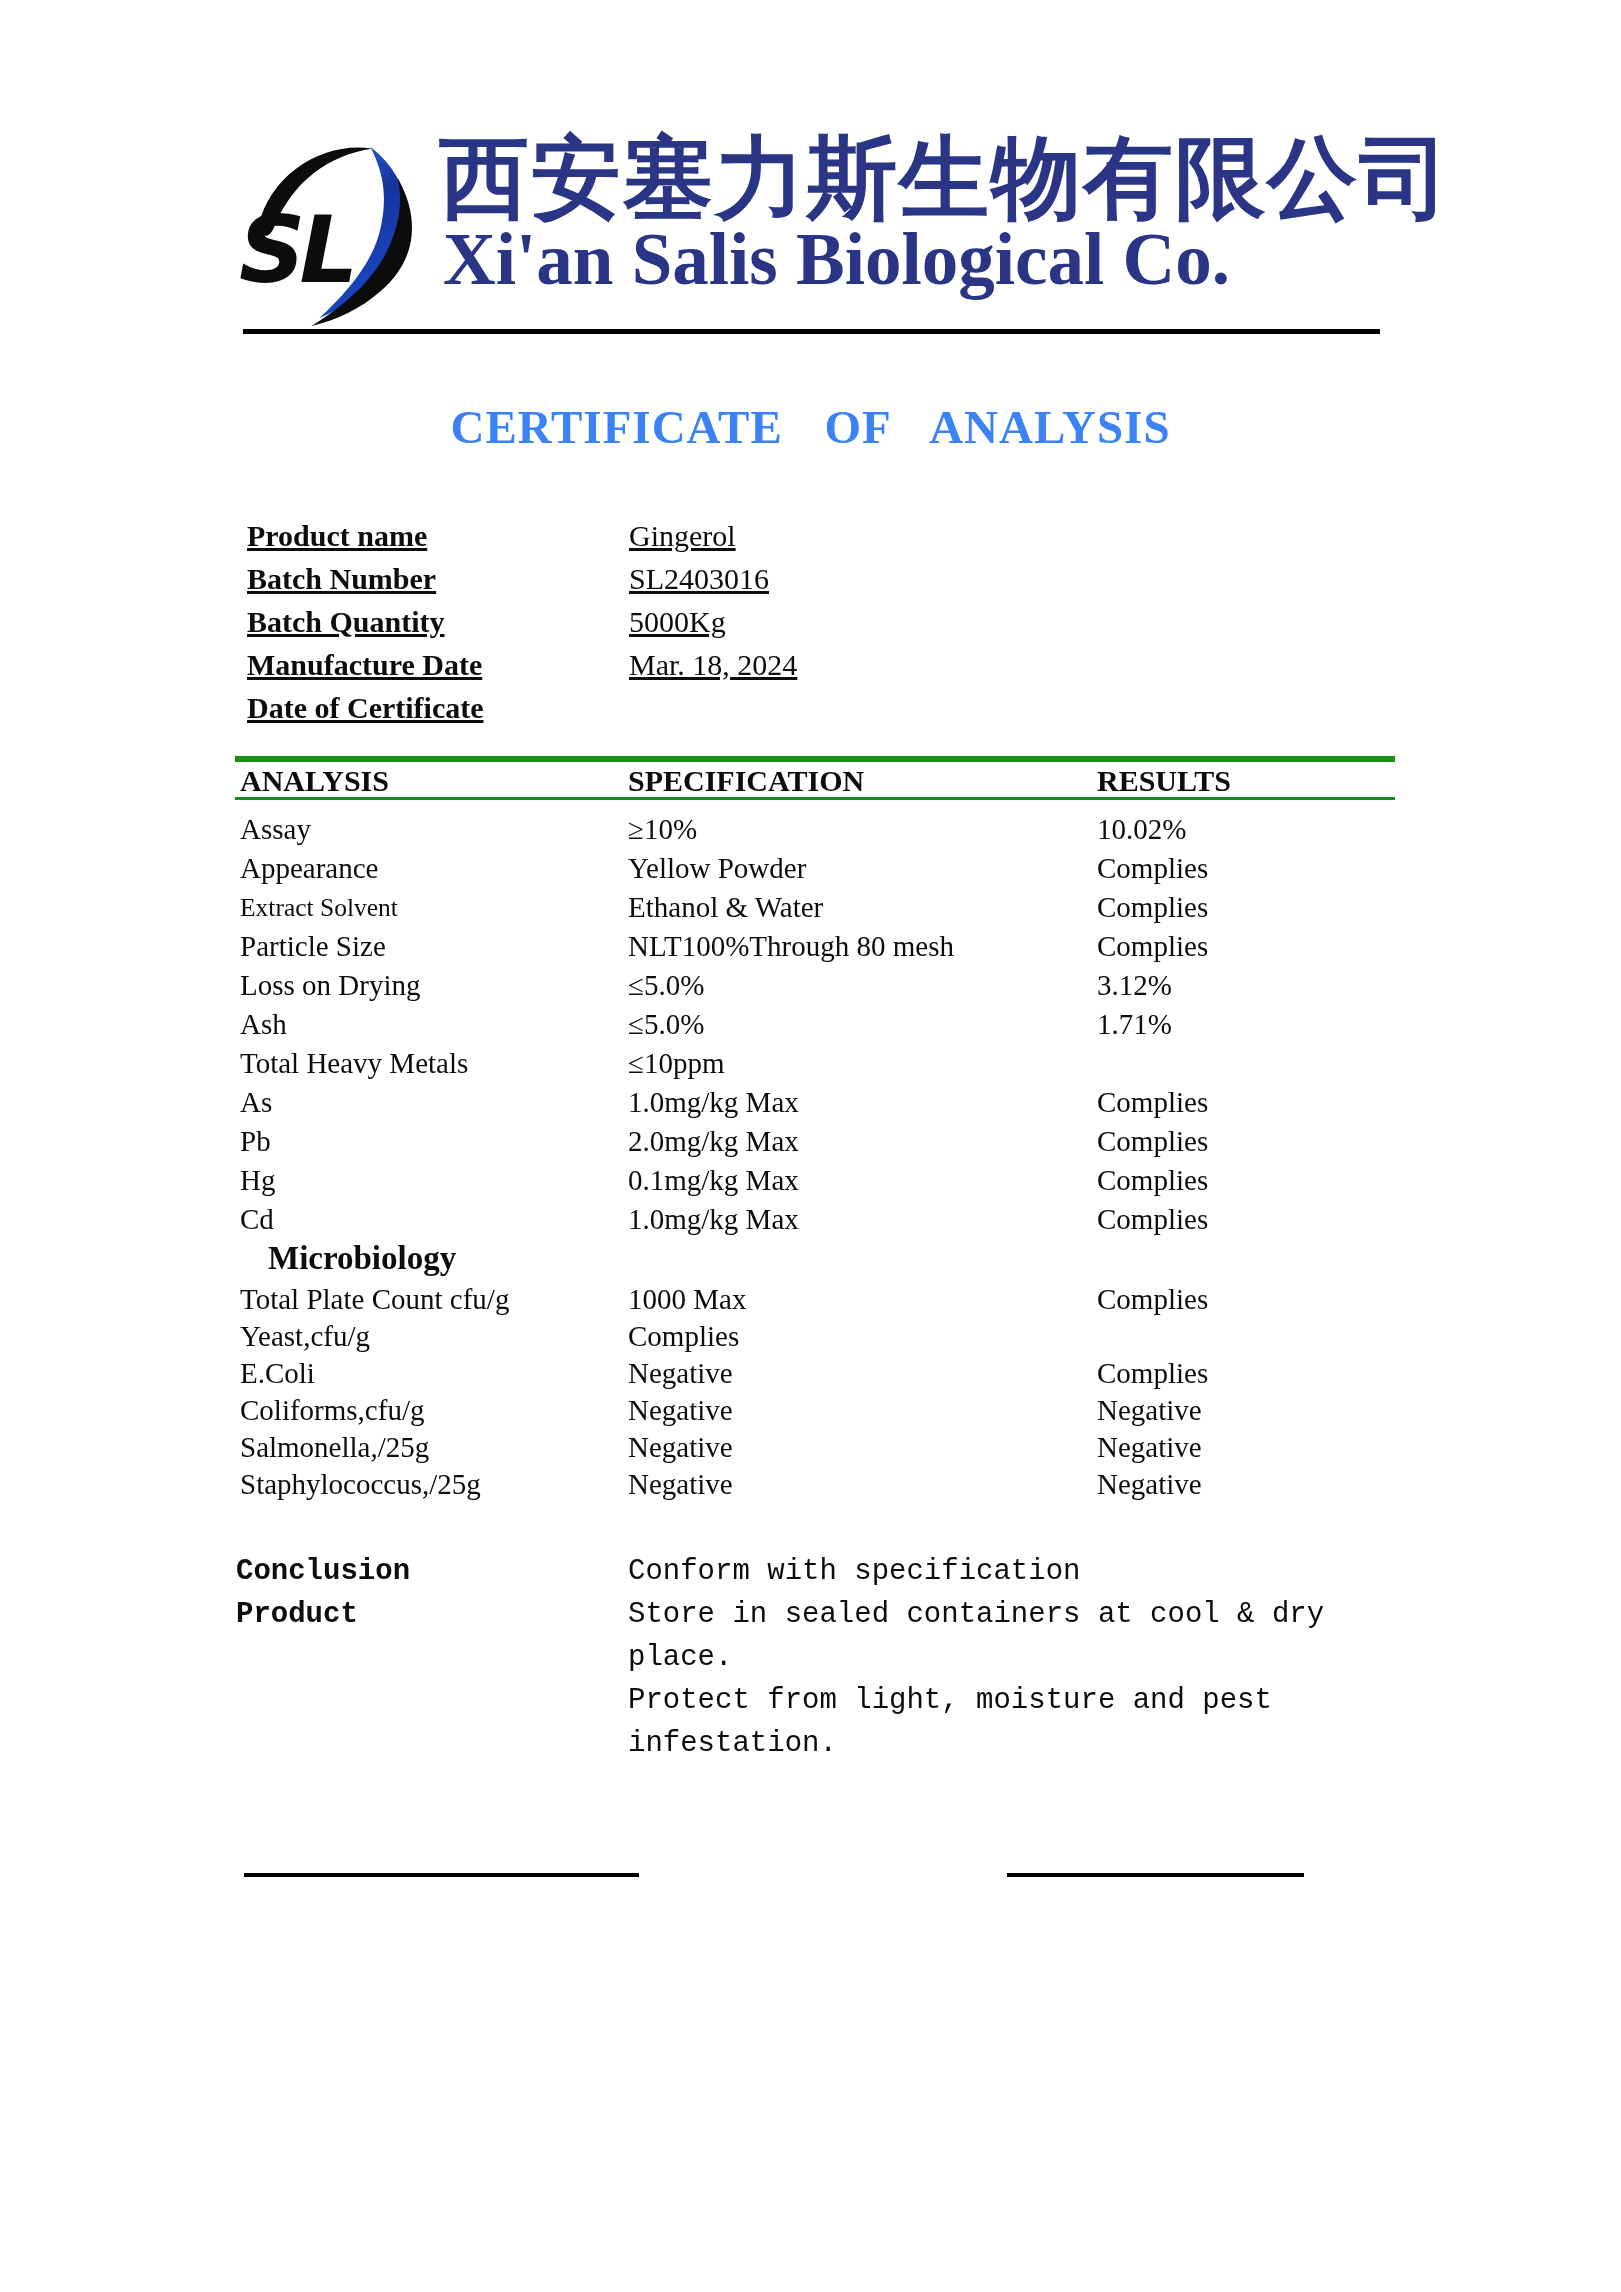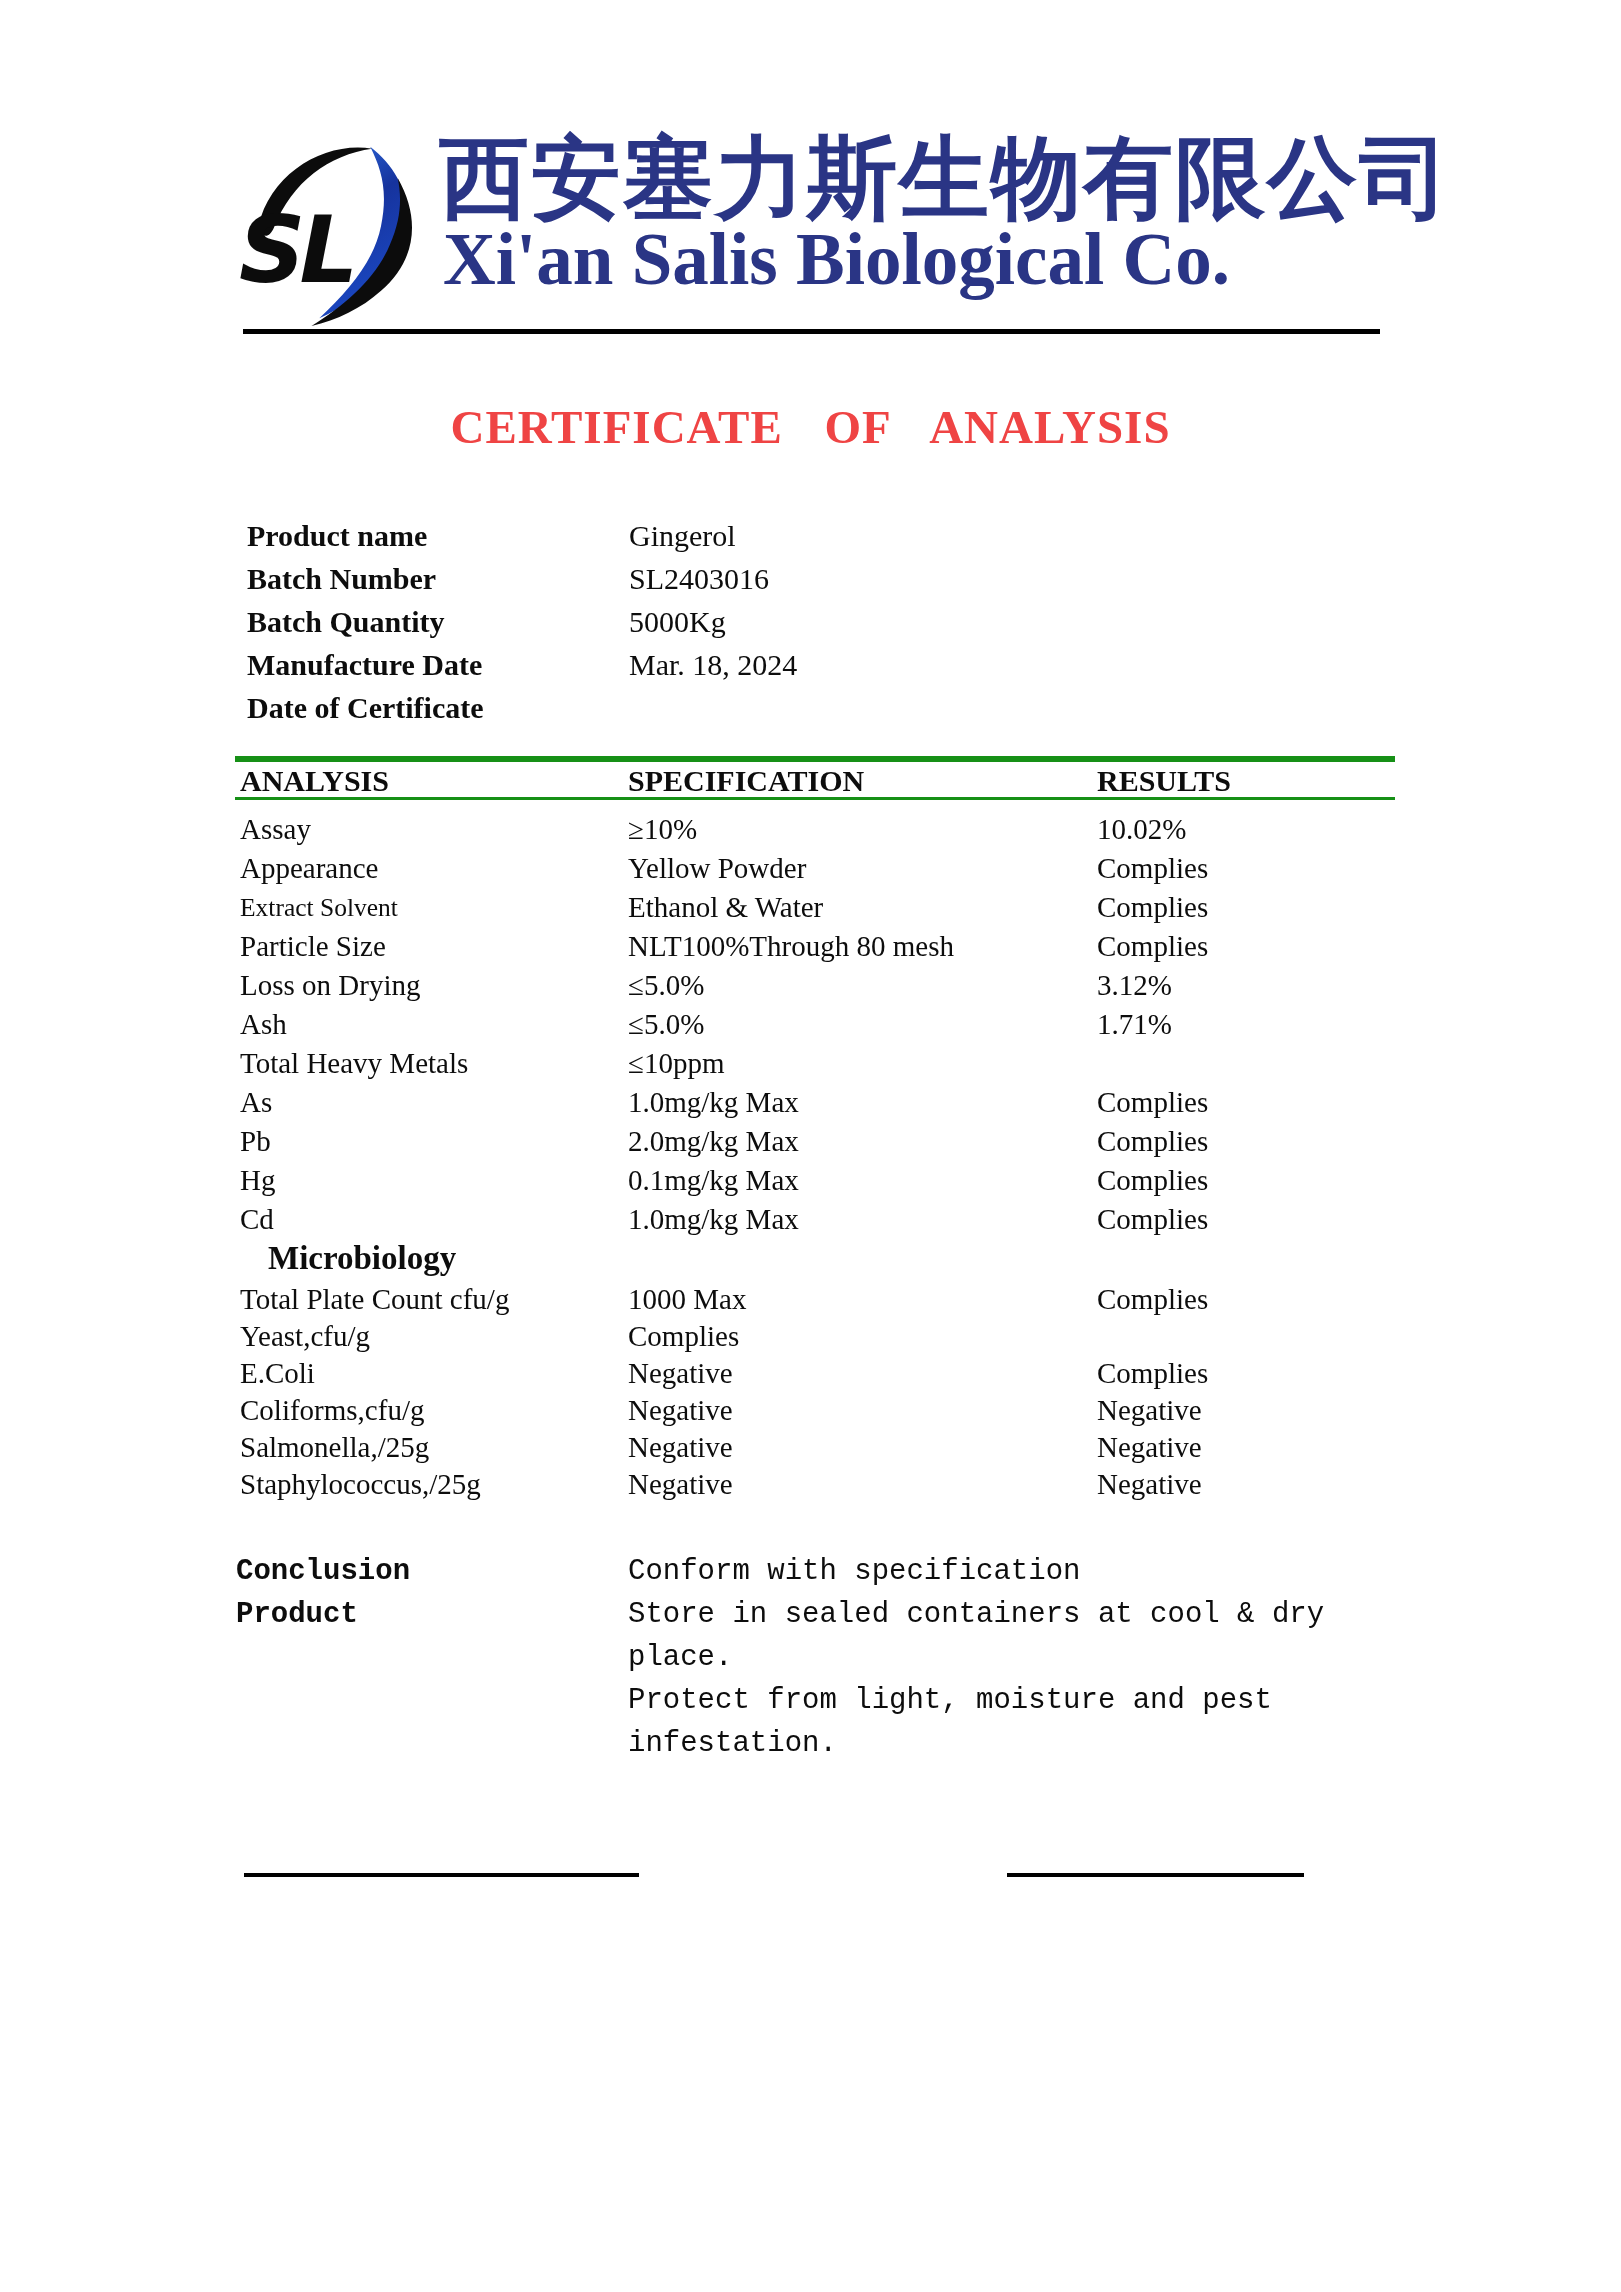--- a/index.html
+++ b/index.html
@@ -35,25 +35,25 @@
   }
   .header-rule{
     position:absolute;left:243px;top:329px;width:1137px;height:4.9px;
     background:#000;
   }
 
   
   .doc-title{
     position:absolute;left:0;top:400px;width:1621px;
     text-align:center;font-size:47px;font-weight:bold;
-    letter-spacing:1px;word-spacing:29px;color:#ef4444;
-  }
-
-  
-  .info-block{position:absolute;left:247px;top:514px;width:1078px;}
+    letter-spacing:1px;word-spacing:29px;color:#3b82f6;
+  }
+
+  
+  .info-block{position:absolute;left:247px;top:514px;width:1078px;text-decoration:underline;}
   .info-row{
     display:grid;grid-template-columns:382px 627px;
     height:43px;align-items:center;font-size:30px;
   }
   .info-label{font-weight:bold;}
 
   
   .green-rule-top{
     position:absolute;left:235px;top:756px;width:1160px;height:5.9px;
     background:var(--green);

